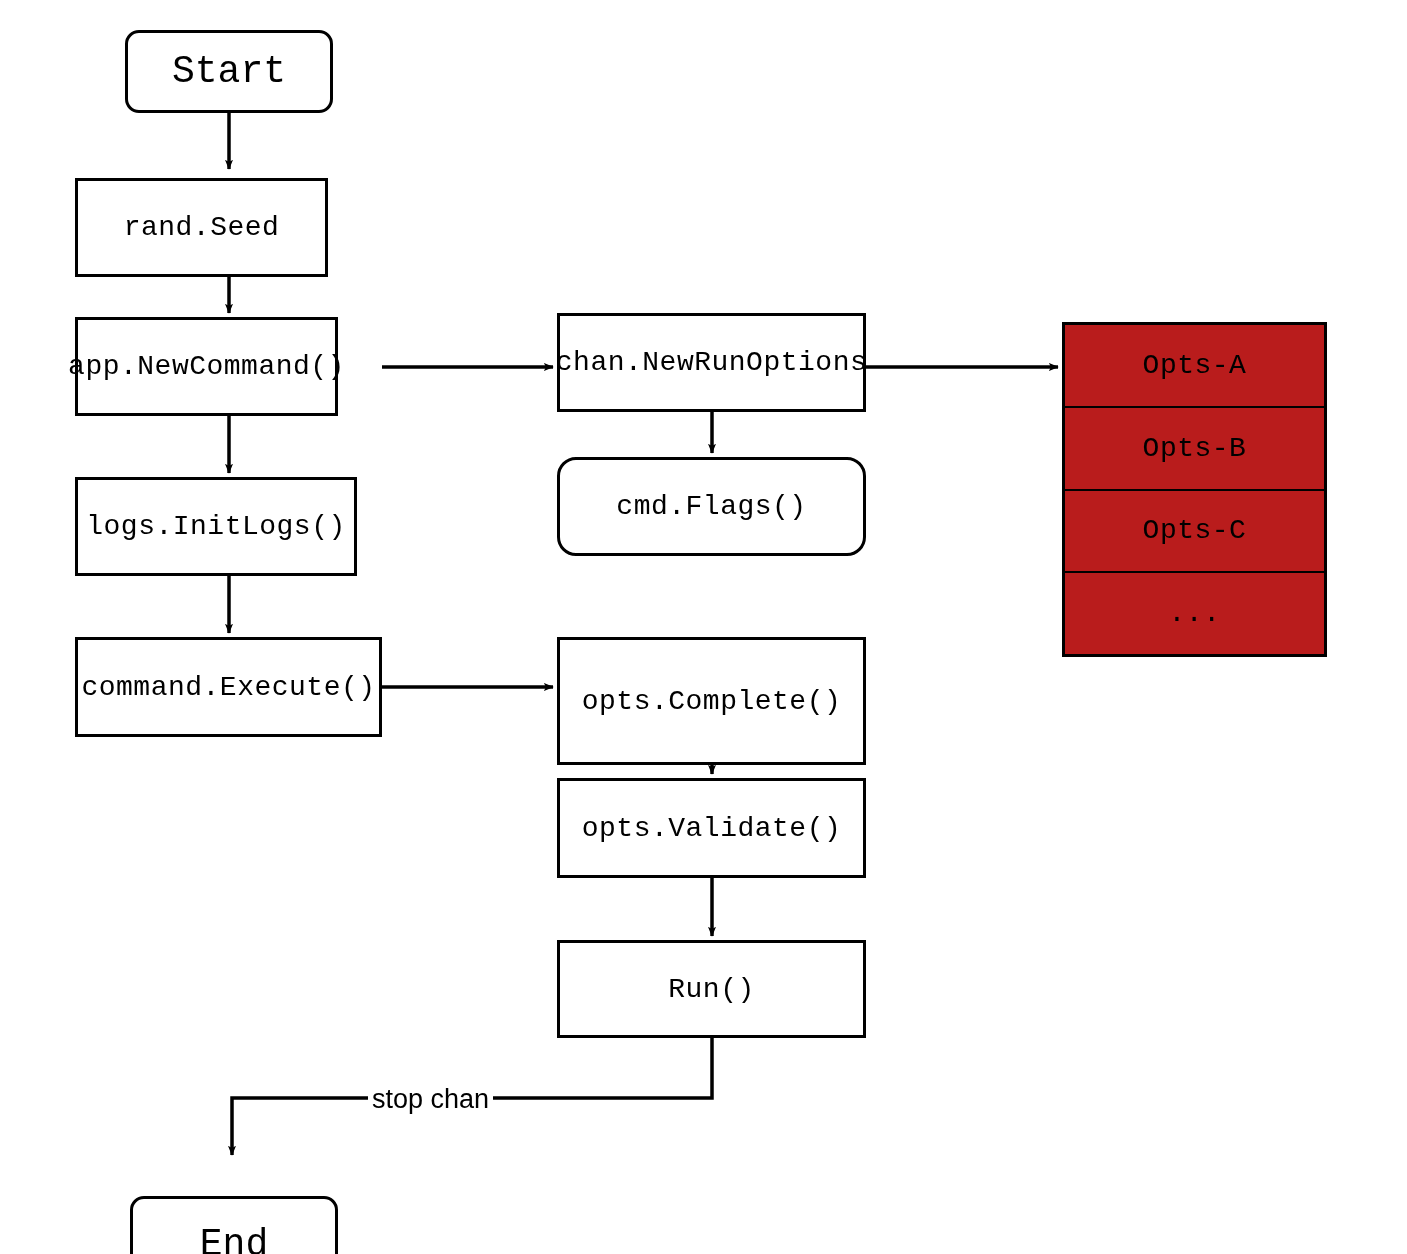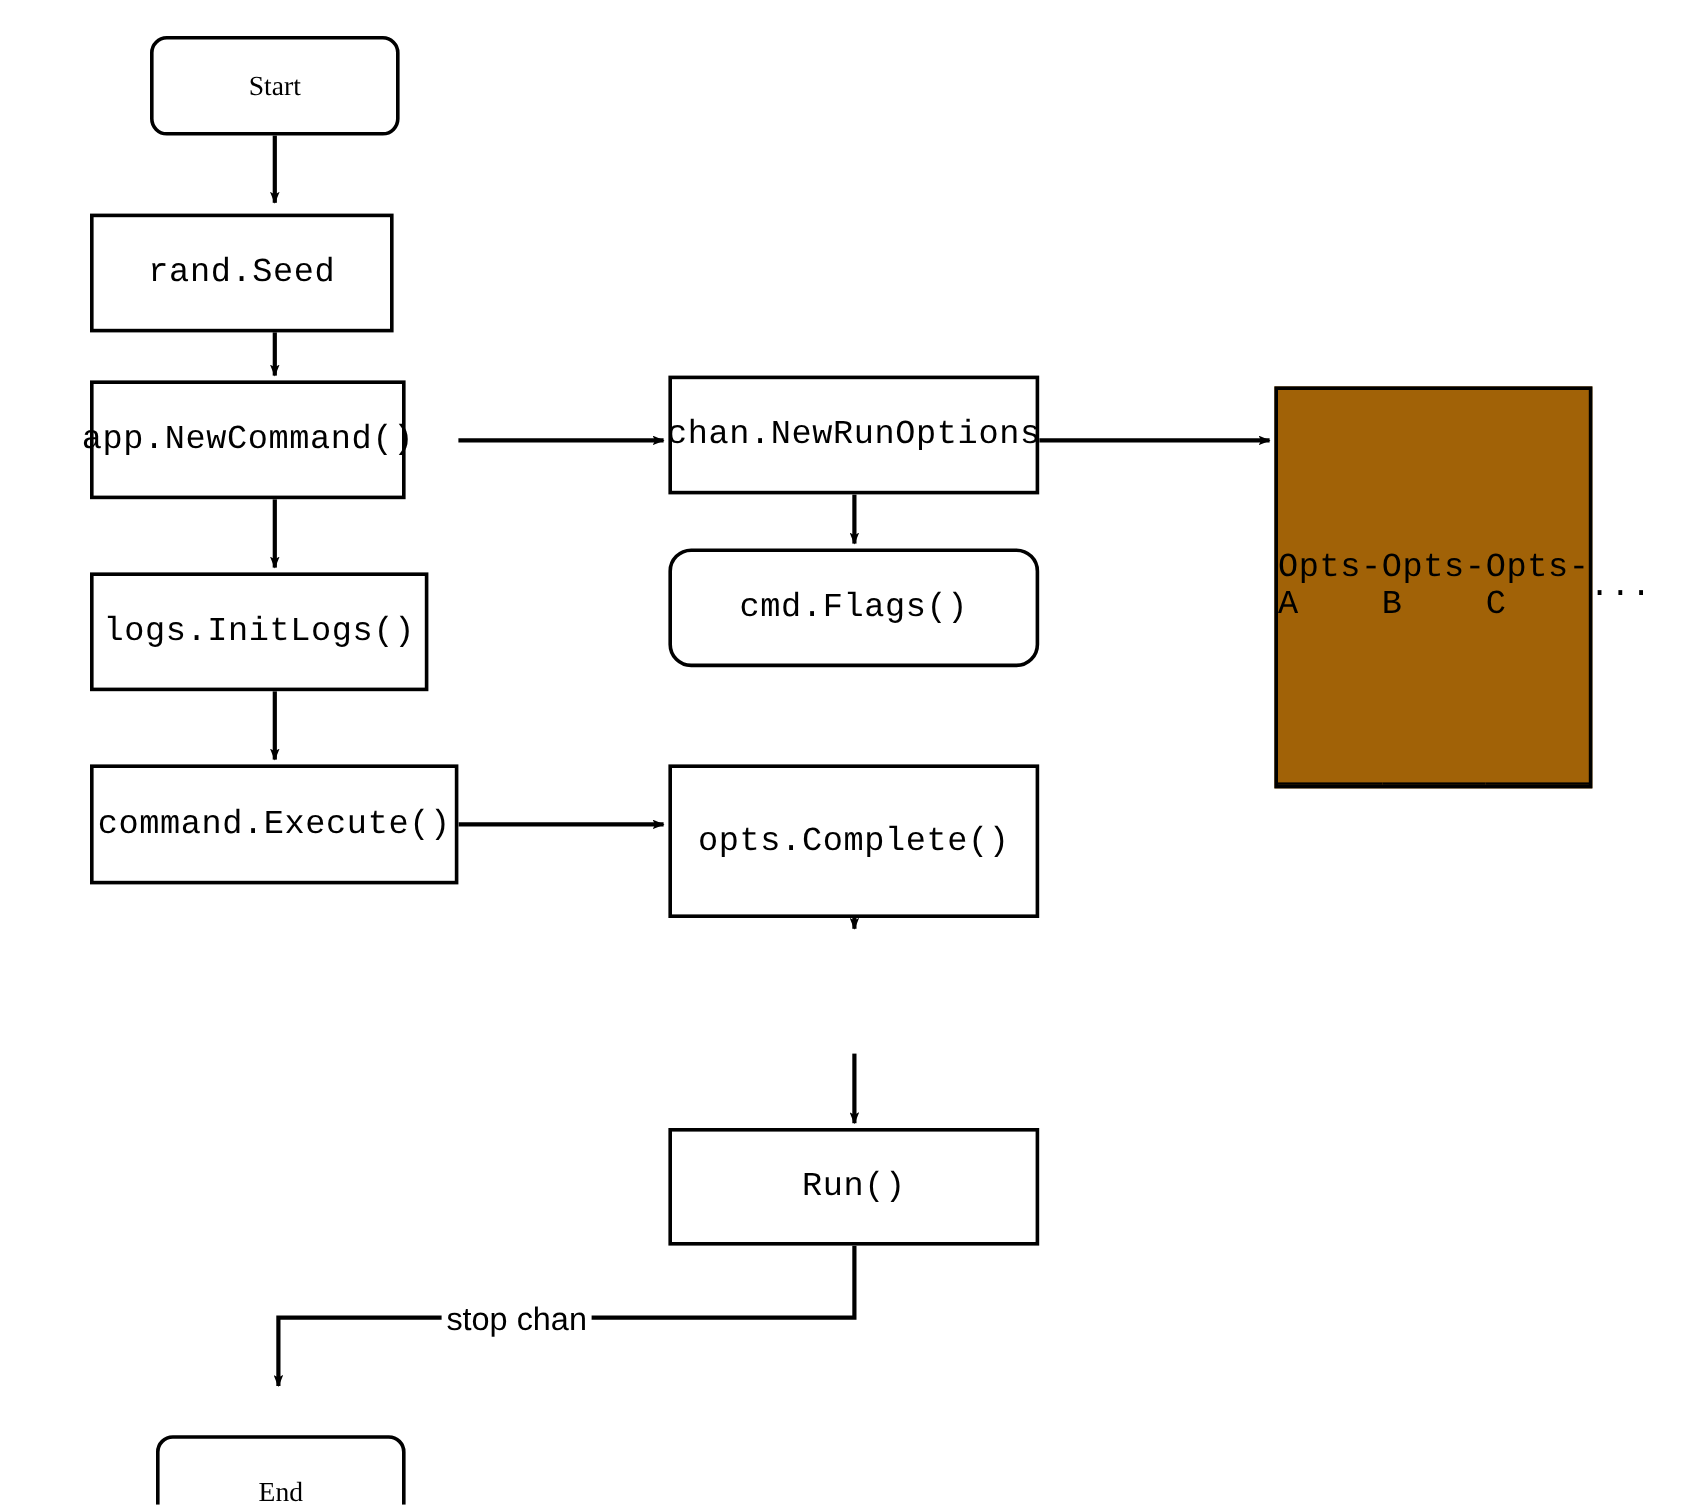--- a/index.html
+++ b/index.html
@@ -32,37 +32,37 @@
     background: #ffffff;
     border: 3px solid #000000;
     display: flex;
     align-items: center;
     justify-content: center;
     text-align: center;
     color: #000000;
   }
   .node.terminator {
     border-radius: 14px;
-    font-family: Liberation Serif, serif;
-    font-size: 23px;
+    font-family: Liberation Mono, monospace;
+    font-size: 38px;
     font-weight: 400;
   }
   .node.process {
     font-family: "Liberation Mono", monospace;
     font-size: 28px;
     font-weight: 400;
     letter-spacing: 0.5px;
   }
   .stack {
     position: absolute;
     box-sizing: border-box;
-    background: #a16207;
+    background: #b91c1c;
     border: 3px solid #000000;
     display: flex;
-    flex-direction: row;
+    flex-direction: column;
   }
   .stack-cell {
     box-sizing: border-box;
     flex: 1 1 0;
     display: flex;
     align-items: center;
     justify-content: center;
     font-family: "Liberation Mono", monospace;
     font-size: 28px;
     letter-spacing: 0.5px;
@@ -143,20 +143,23 @@
   </div>
 
   <div class="node process" style="left:557px; top:457px; width:309px; height:99px;border-radius:19px;">
     <span>cmd.Flags()</span>
   </div>
 
   <div class="node process" style="left:557px; top:637px; width:309px; height:128px;">
     <span>opts.Complete()</span>
   </div>
 
+  <div class="node process" style="left:557px; top:778px; width:309px; height:100px;">
+    <span>opts.Validate()</span>
+  </div>
 
   <div class="node process" style="left:557px; top:940px; width:309px; height:98px;">
     <span>Run()</span>
   </div>
 
   <div class="stack" style="left:1062px; top:322px; width:265px; height:335px;">
     <div class="stack-cell">
       <span>Opts-A</span>
     </div>
     <div class="stack-cell">

